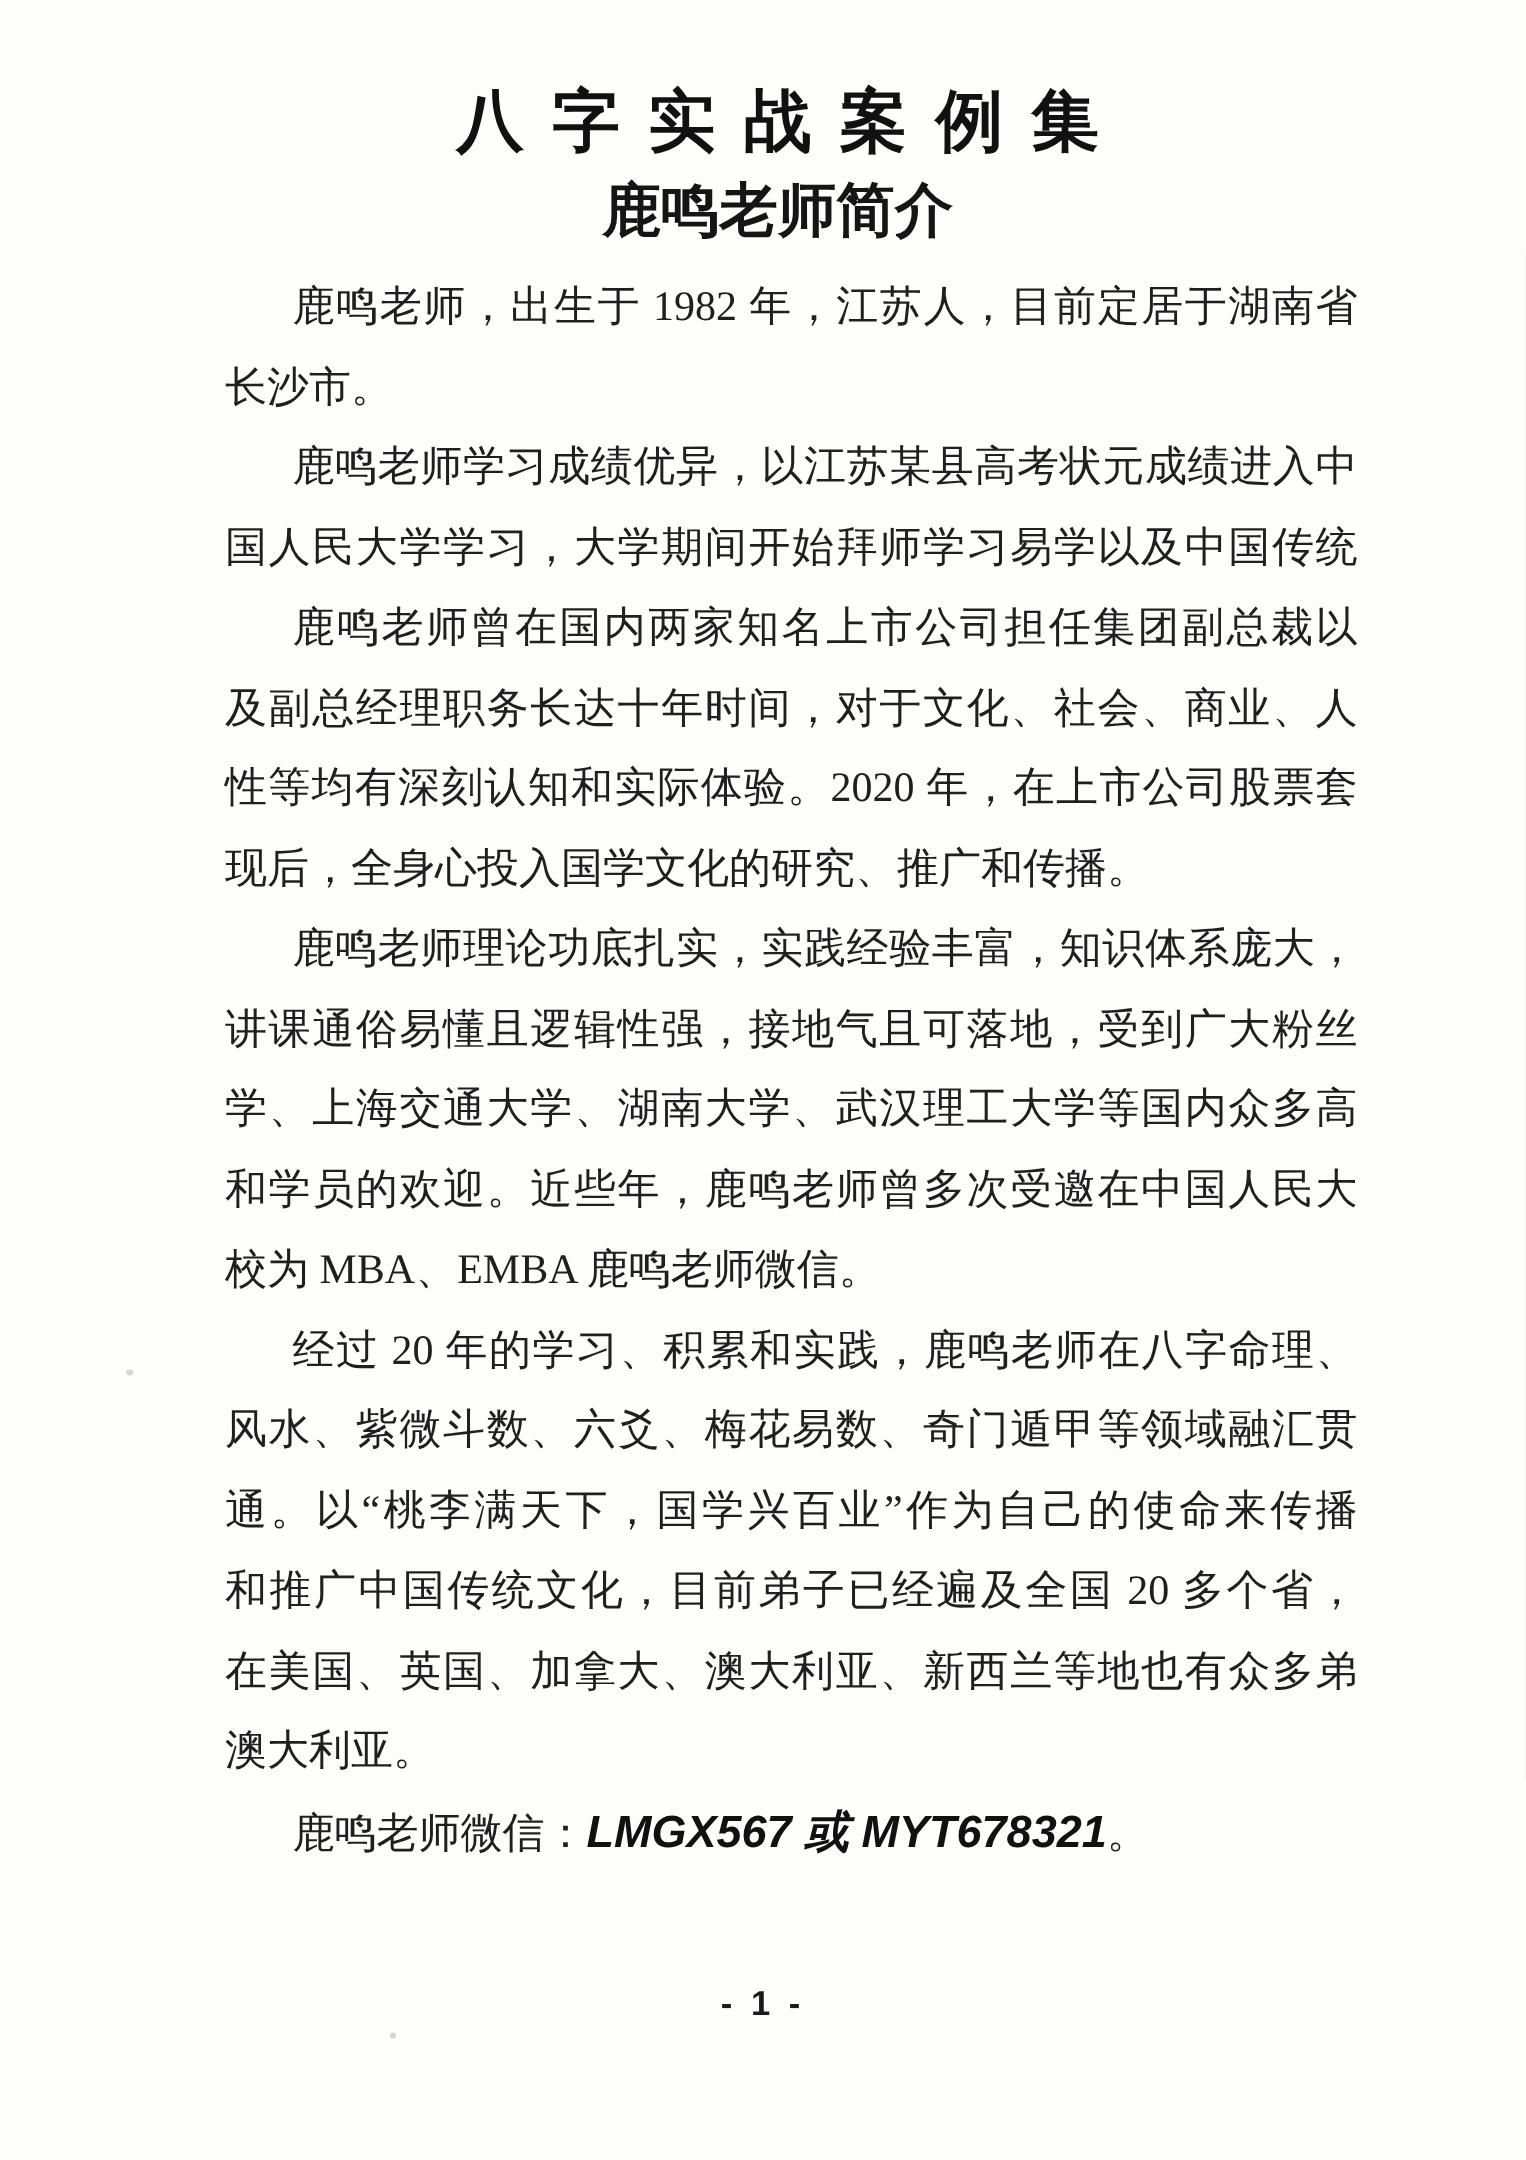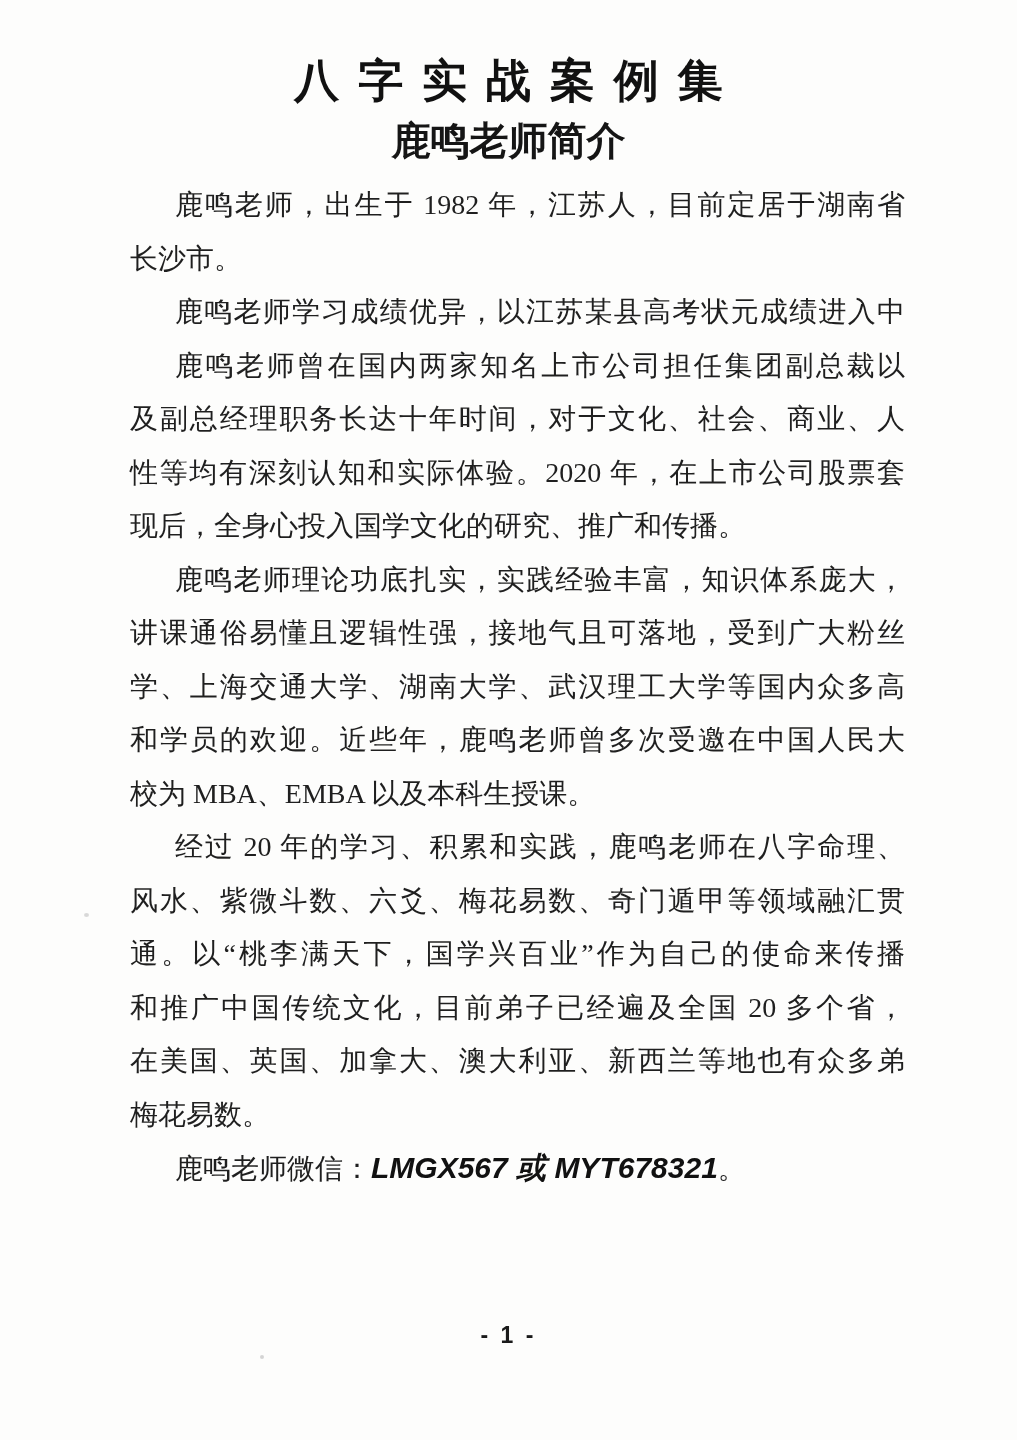--- a/index.html
+++ b/index.html
@@ -10,20 +10,21 @@
   .page {
     position: relative;
     width: 1017px;
     height: 1440px;
     margin: 0 auto;
     background: #fdfdfc;
     color: #1f1f1f;
     font-family: "Liberation Serif", "DejaVu Serif", serif;
     overflow: hidden;
     box-sizing: border-box;
+    padding-left: 20px;
   }
   .title {
     margin: 0;
     padding-top: 52px;
     line-height: 58px;
     text-align: center;
     font-size: 45px;
     font-weight: bold;
     letter-spacing: 0.42em;
     text-indent: 0.42em;
@@ -91,35 +92,36 @@
 
   <h1 class="title">八字实战案例集</h1>
 
   <h2 class="subtitle">鹿鸣老师简介</h2>
 
   <div class="body">
     <div id="paragraphs">
         <div class="line indent">鹿鸣老师，出生于 1982 年，江苏人，目前定居于湖南省</div>
         <div class="line para-last">长沙市。</div>
         <div class="line indent">鹿鸣老师学习成绩优异，以江苏某县高考状元成绩进入中</div>
+        <div class="line">国人民大学学习，大学期间开始拜师学习易学以及中国传统</div>
         <div class="line indent">鹿鸣老师曾在国内两家知名上市公司担任集团副总裁以</div>
         <div class="line">及副总经理职务长达十年时间，对于文化、社会、商业、人</div>
         <div class="line">性等均有深刻认知和实际体验。2020 年，在上市公司股票套</div>
         <div class="line para-last">现后，全身心投入国学文化的研究、推广和传播。</div>
         <div class="line indent">鹿鸣老师理论功底扎实，实践经验丰富，知识体系庞大，</div>
         <div class="line">讲课通俗易懂且逻辑性强，接地气且可落地，受到广大粉丝</div>
         <div class="line">学、上海交通大学、湖南大学、武汉理工大学等国内众多高</div>
         <div class="line">和学员的欢迎。近些年，鹿鸣老师曾多次受邀在中国人民大</div>
-        <div class="line para-last">校为 MBA、EMBA 以及本科生授课。</div>
+        <div class="line para-last">校为 MBA、EMBA 鹿鸣老师微信。</div>
         <div class="line indent">经过 20 年的学习、积累和实践，鹿鸣老师在八字命理、</div>
         <div class="line">风水、紫微斗数、六爻、梅花易数、奇门遁甲等领域融汇贯</div>
         <div class="line">通。以“桃李满天下，国学兴百业”作为自己的使命来传播</div>
         <div class="line">和推广中国传统文化，目前弟子已经遍及全国 20 多个省，</div>
         <div class="line">在美国、英国、加拿大、澳大利亚、新西兰等地也有众多弟</div>
-        <div class="line para-last">梅花易数。</div>
+        <div class="line para-last">澳大利亚。</div>
       </div>
 
     <div class="line indent para-last"><span>鹿鸣老师微信：</span><span class="wechat-ids">LMGX567 或 MYT678321</span><span>。</span></div>
   </div>
 
   <div class="footer">- 1 -</div>
 
   <div class="speck speck-1"></div>
   <div class="speck speck-2"></div>
 </div>

